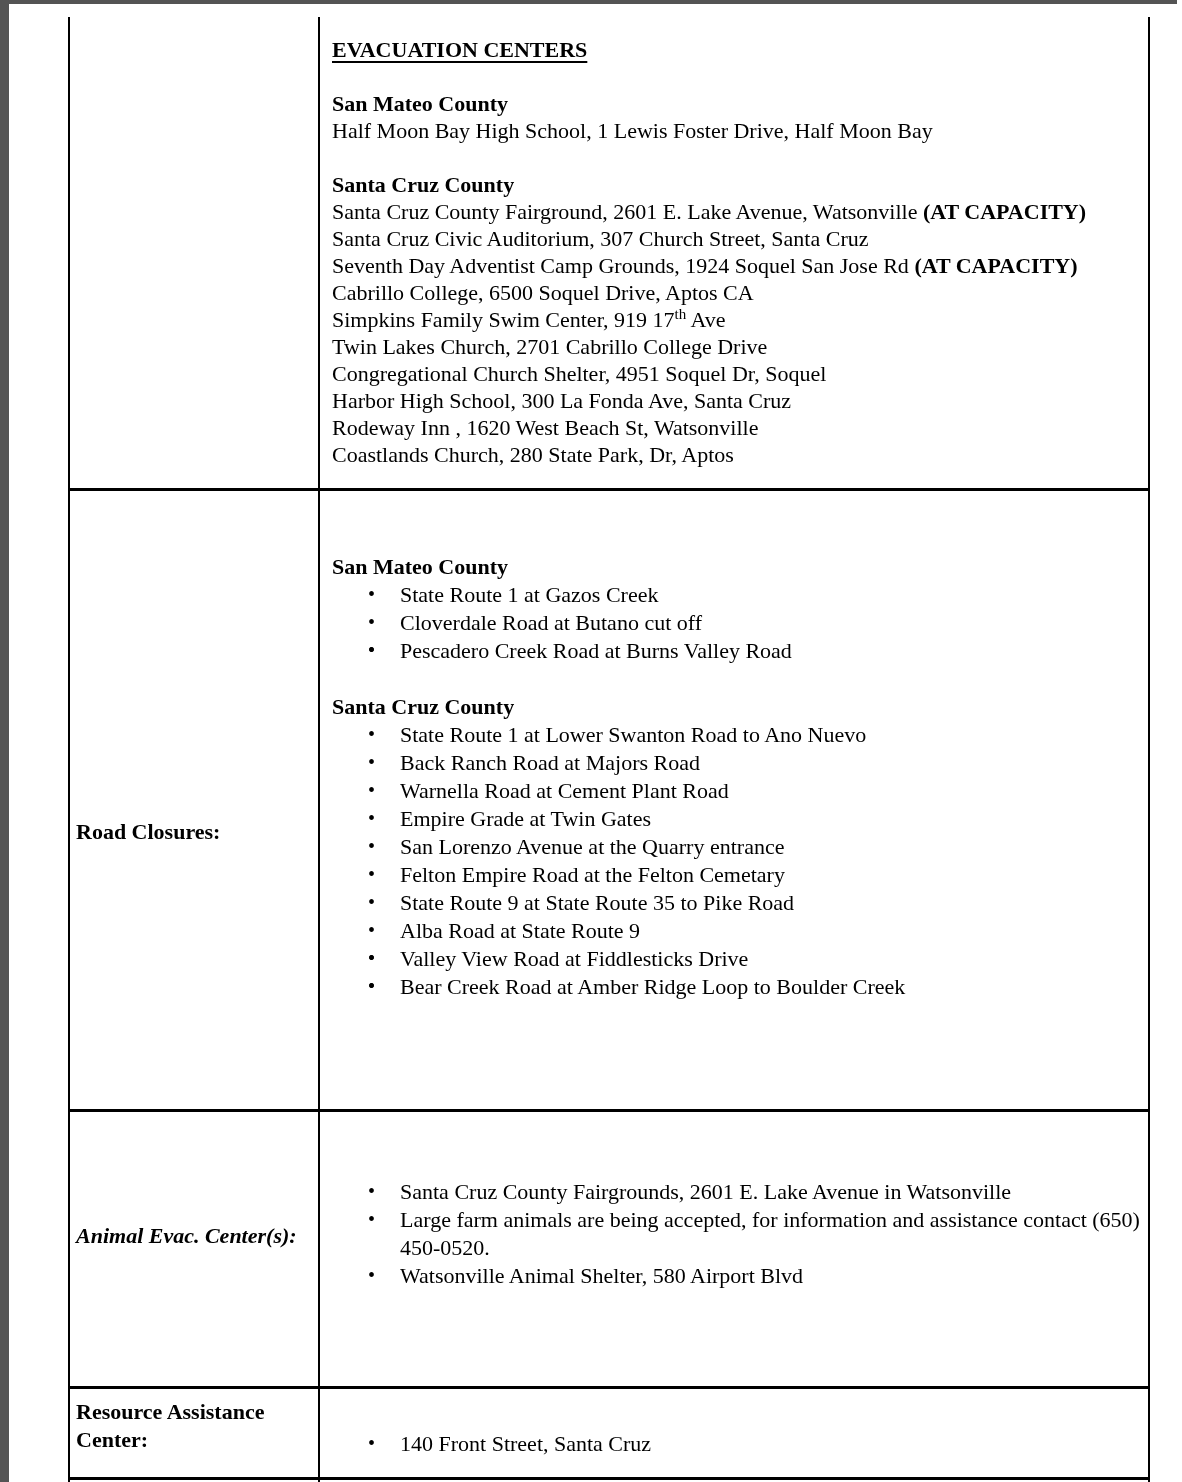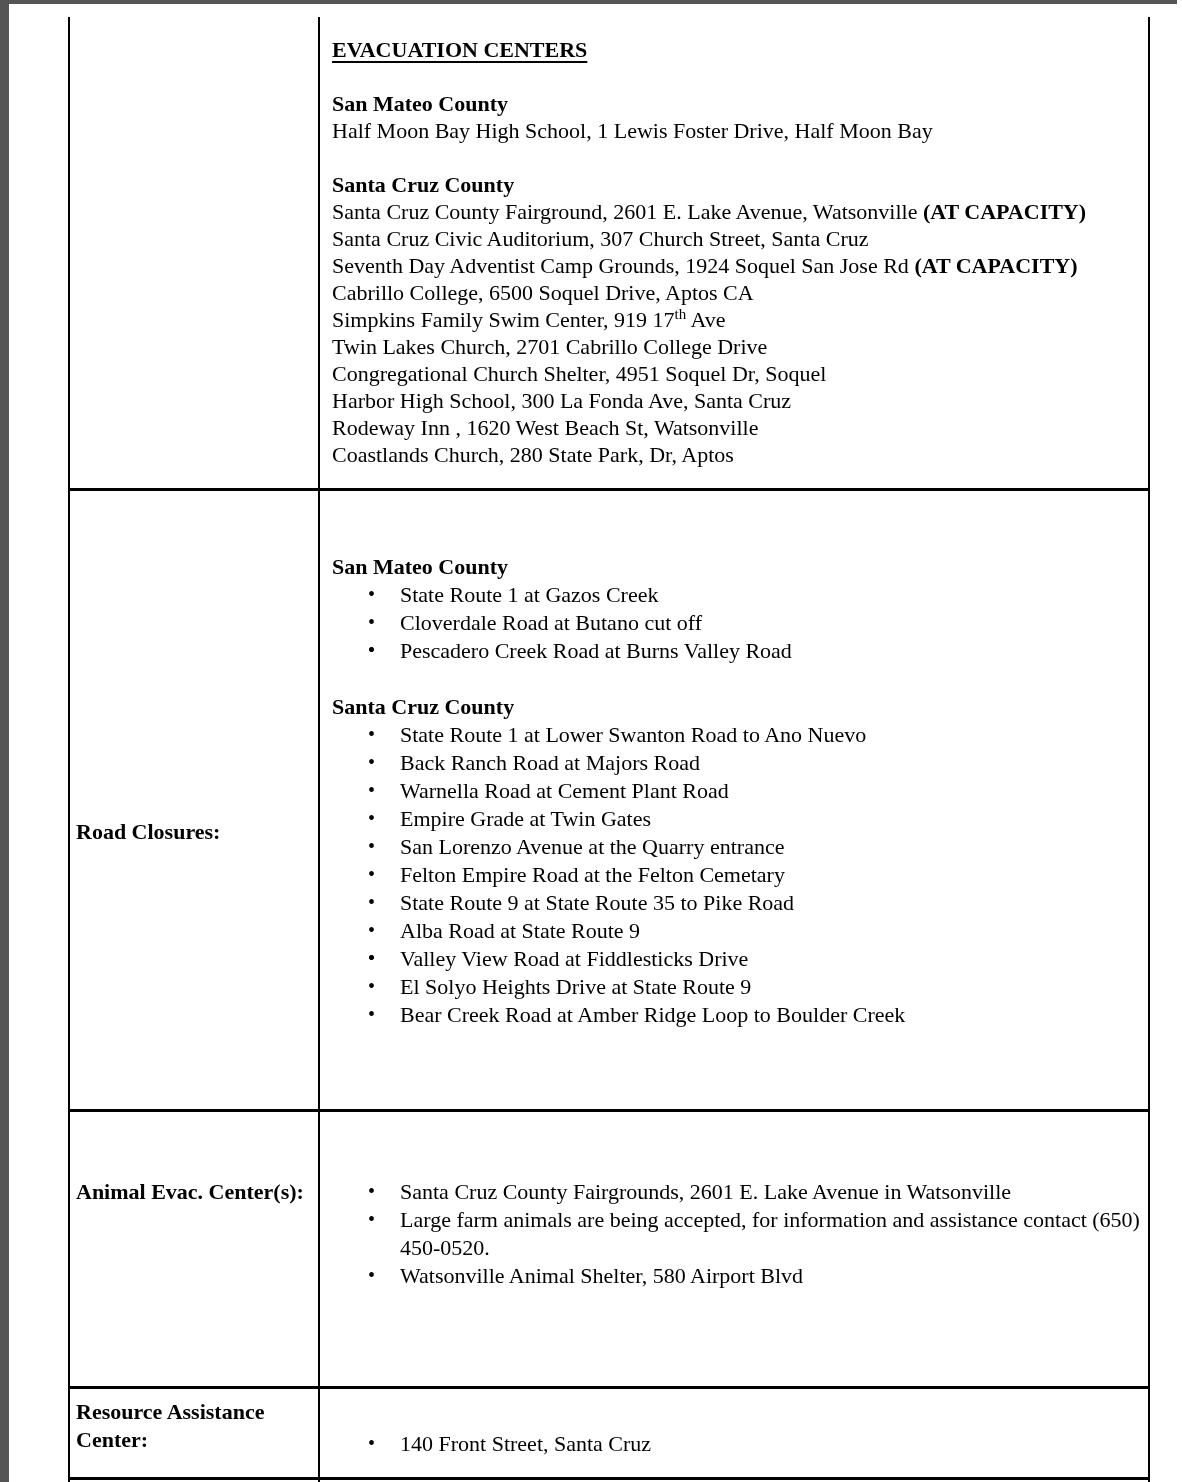--- a/index.html
+++ b/index.html
@@ -43,21 +43,21 @@
   ul.bullets { list-style:none; margin:0; padding:0; }
   ul.bullets li { position:relative; padding-left:68px; line-height:28px; }
   ul.bullets .dot { position:absolute; left:36px; top:-1px; font-size:20px; }
 
   #row1-content { top:36px; }
   #row2-content { top:553px; }
   #row3-content { top:1178px; width:816px; }
   #row4-content { top:1430px; }
 
   #label-road     { top:790px;margin-top:28px;  }
-  #label-animal   { top:1178px; }
+  #label-animal   { top:1222px;font-style:italic; }
   #label-resource { top:1398px; }
 </style>
 </head>
 <body>
 
 <div class="screen">
 
   <div class="edge-left"></div>
   <div class="edge-top"></div>
 
@@ -103,21 +103,21 @@
       <li><span class="dot">•</span><span>State Route 1 at Lower Swanton Road to Ano Nuevo</span></li>
       <li><span class="dot">•</span><span>Back Ranch Road at Majors Road</span></li>
       <li><span class="dot">•</span><span>Warnella Road at Cement Plant Road</span></li>
       <li><span class="dot">•</span><span>Empire Grade at Twin Gates</span></li>
       <li><span class="dot">•</span><span>San Lorenzo Avenue at the Quarry entrance</span></li>
       <li><span class="dot">•</span><span>Felton Empire Road at the Felton Cemetary</span></li>
       <li><span class="dot">•</span><span>State Route 9 at State Route 35 to Pike Road</span></li>
       <li><span class="dot">•</span><span>Alba Road at State Route 9</span></li>
       <li><span class="dot">•</span></li>
       <li><span class="dot">•</span><span>Valley View Road at Fiddlesticks Drive</span></li>
-      <li><span class="dot">•</span><span>El Solyo Heights Drive at State Route 9</span></li>
+      <li><span class="dot">•</span></li>
       <li><span class="dot">•</span><span>Bear Creek Road at Amber Ridge Loop to Boulder Creek</span></li>
     </ul>
   </div>
 
   <div class="cell-label nowrap" id="label-animal">Animal Evac. Center(s):</div>
   <div class="content" id="row3-content">
     <ul class="bullets">
       <li><span class="dot">•</span><span>Santa Cruz County Fairgrounds, 2601 E. Lake Avenue in Watsonville</span></li>
       <li><span class="dot">•</span><span>Large farm animals are being accepted, for information and assistance contact (650) 450-0520.</span></li>
       <li><span class="dot">•</span><span>Watsonville Animal Shelter, 580 Airport Blvd</span></li>

